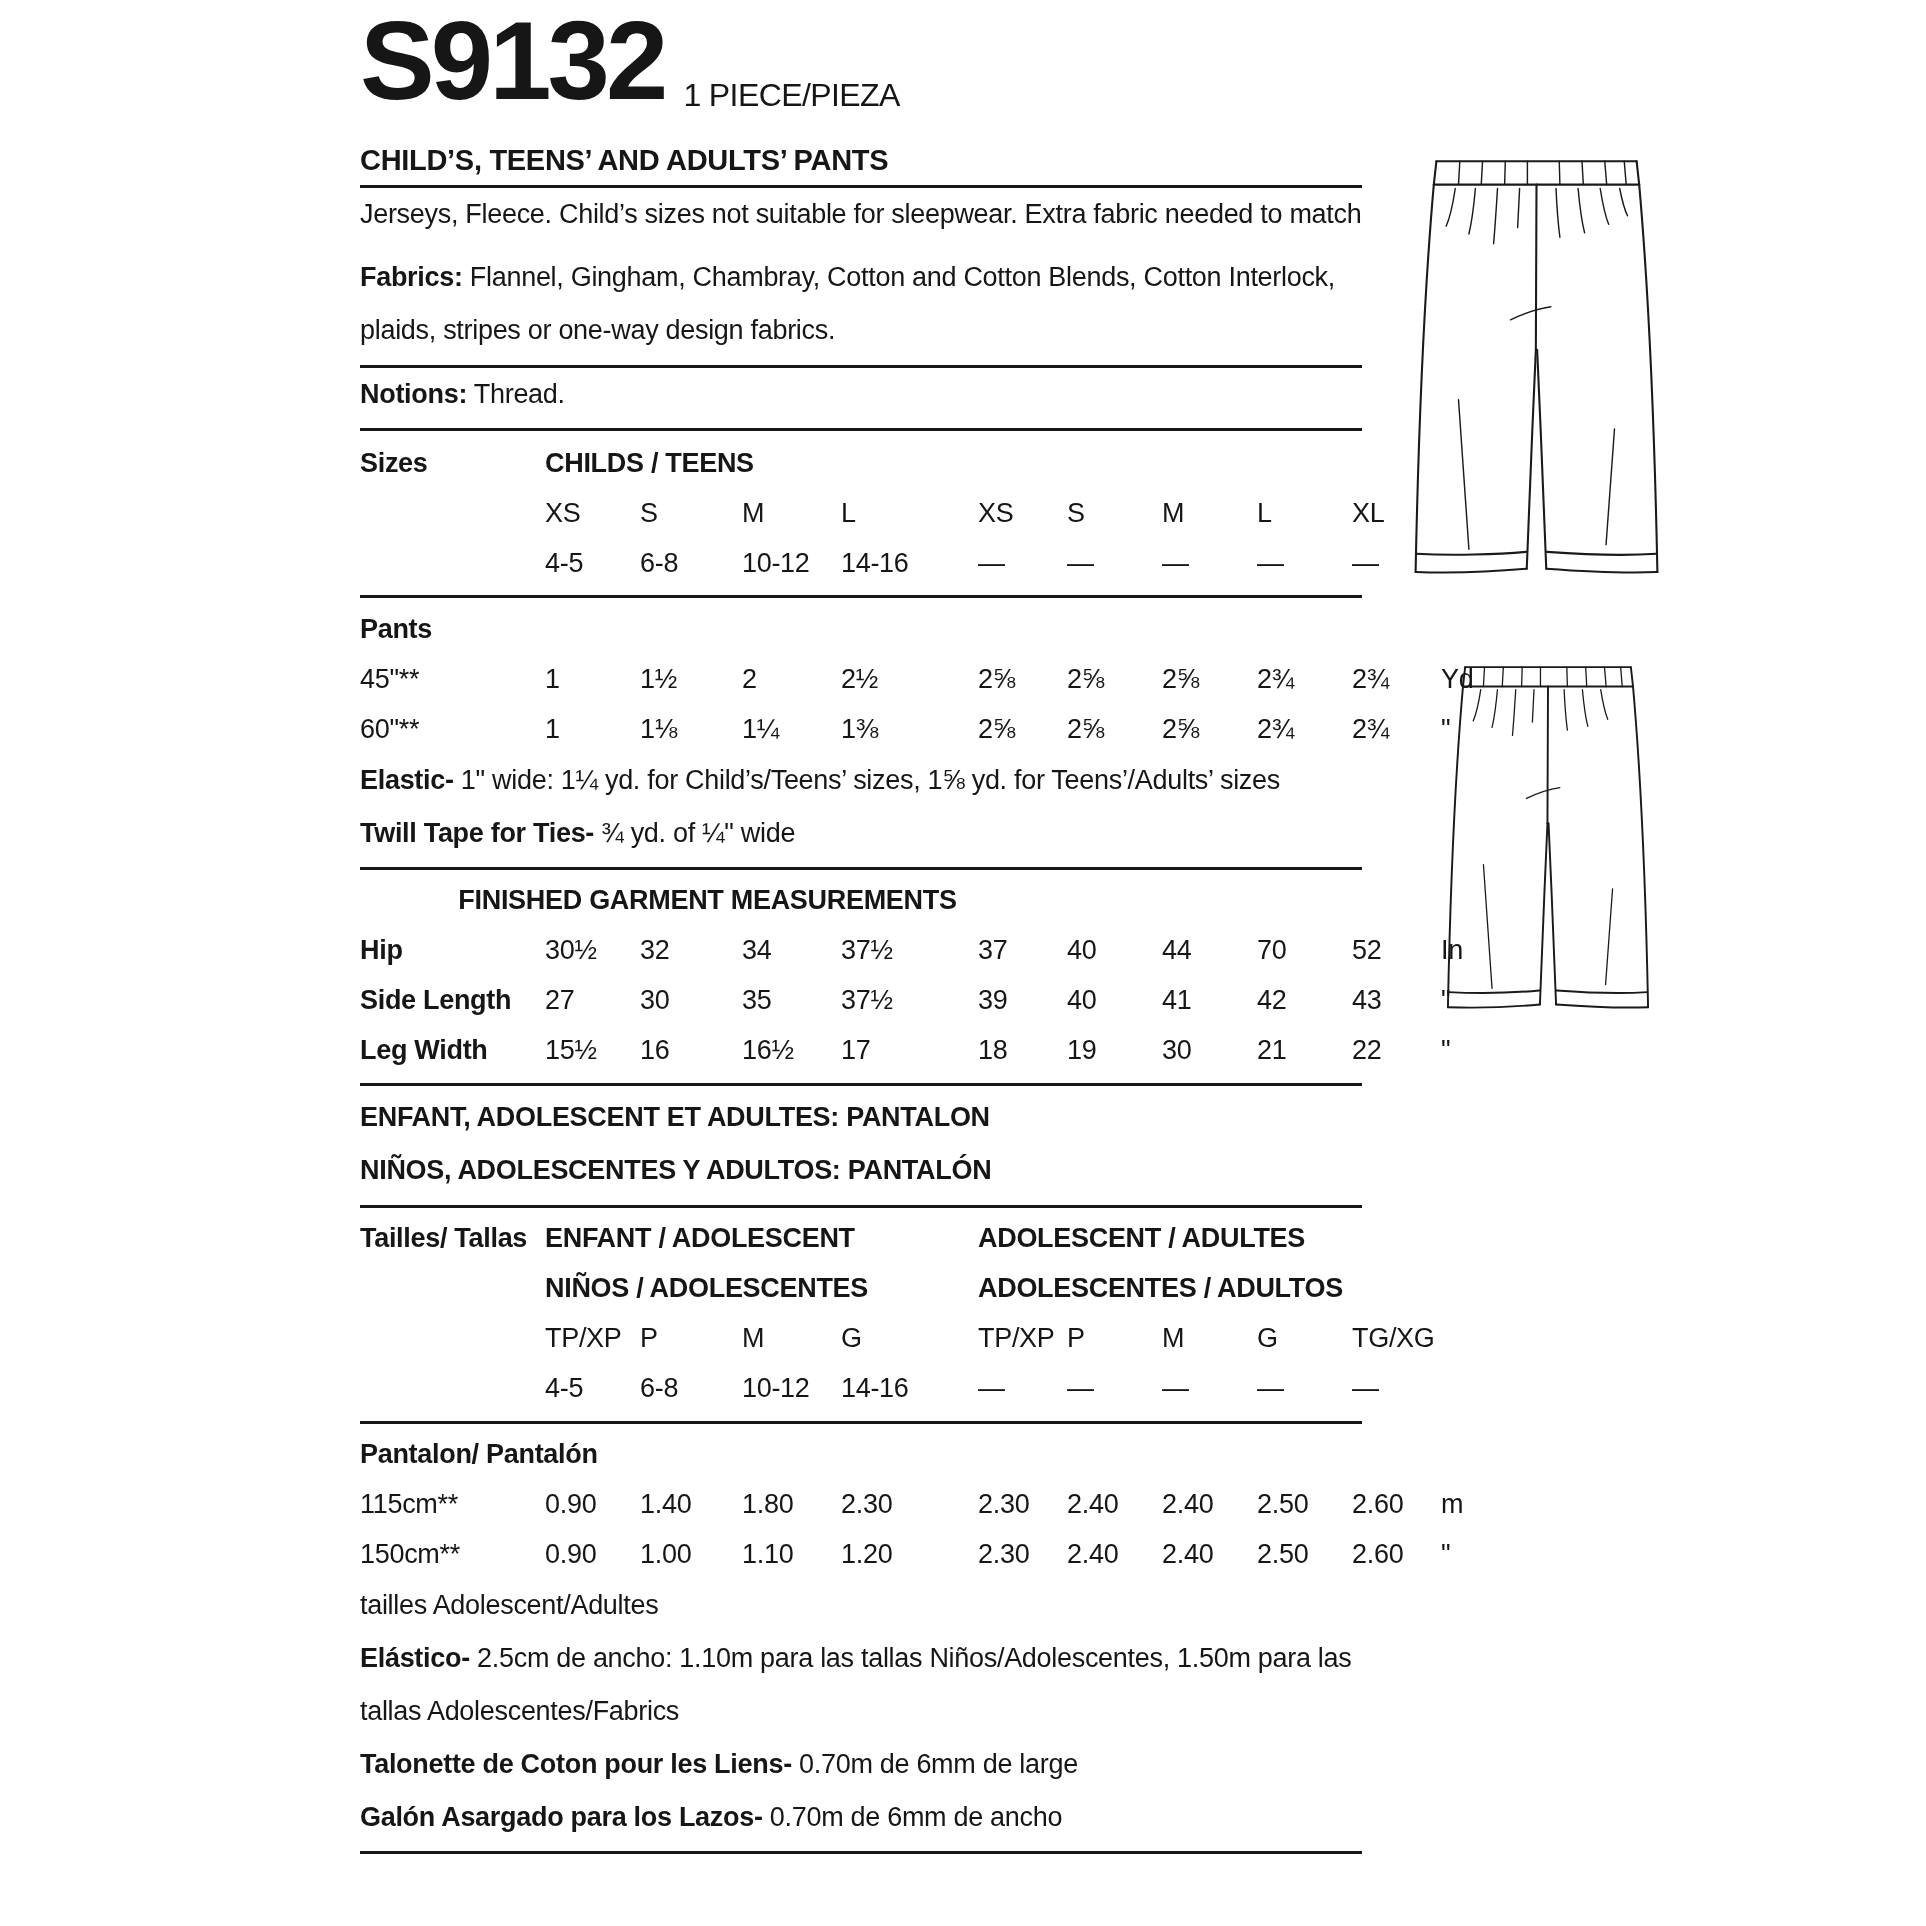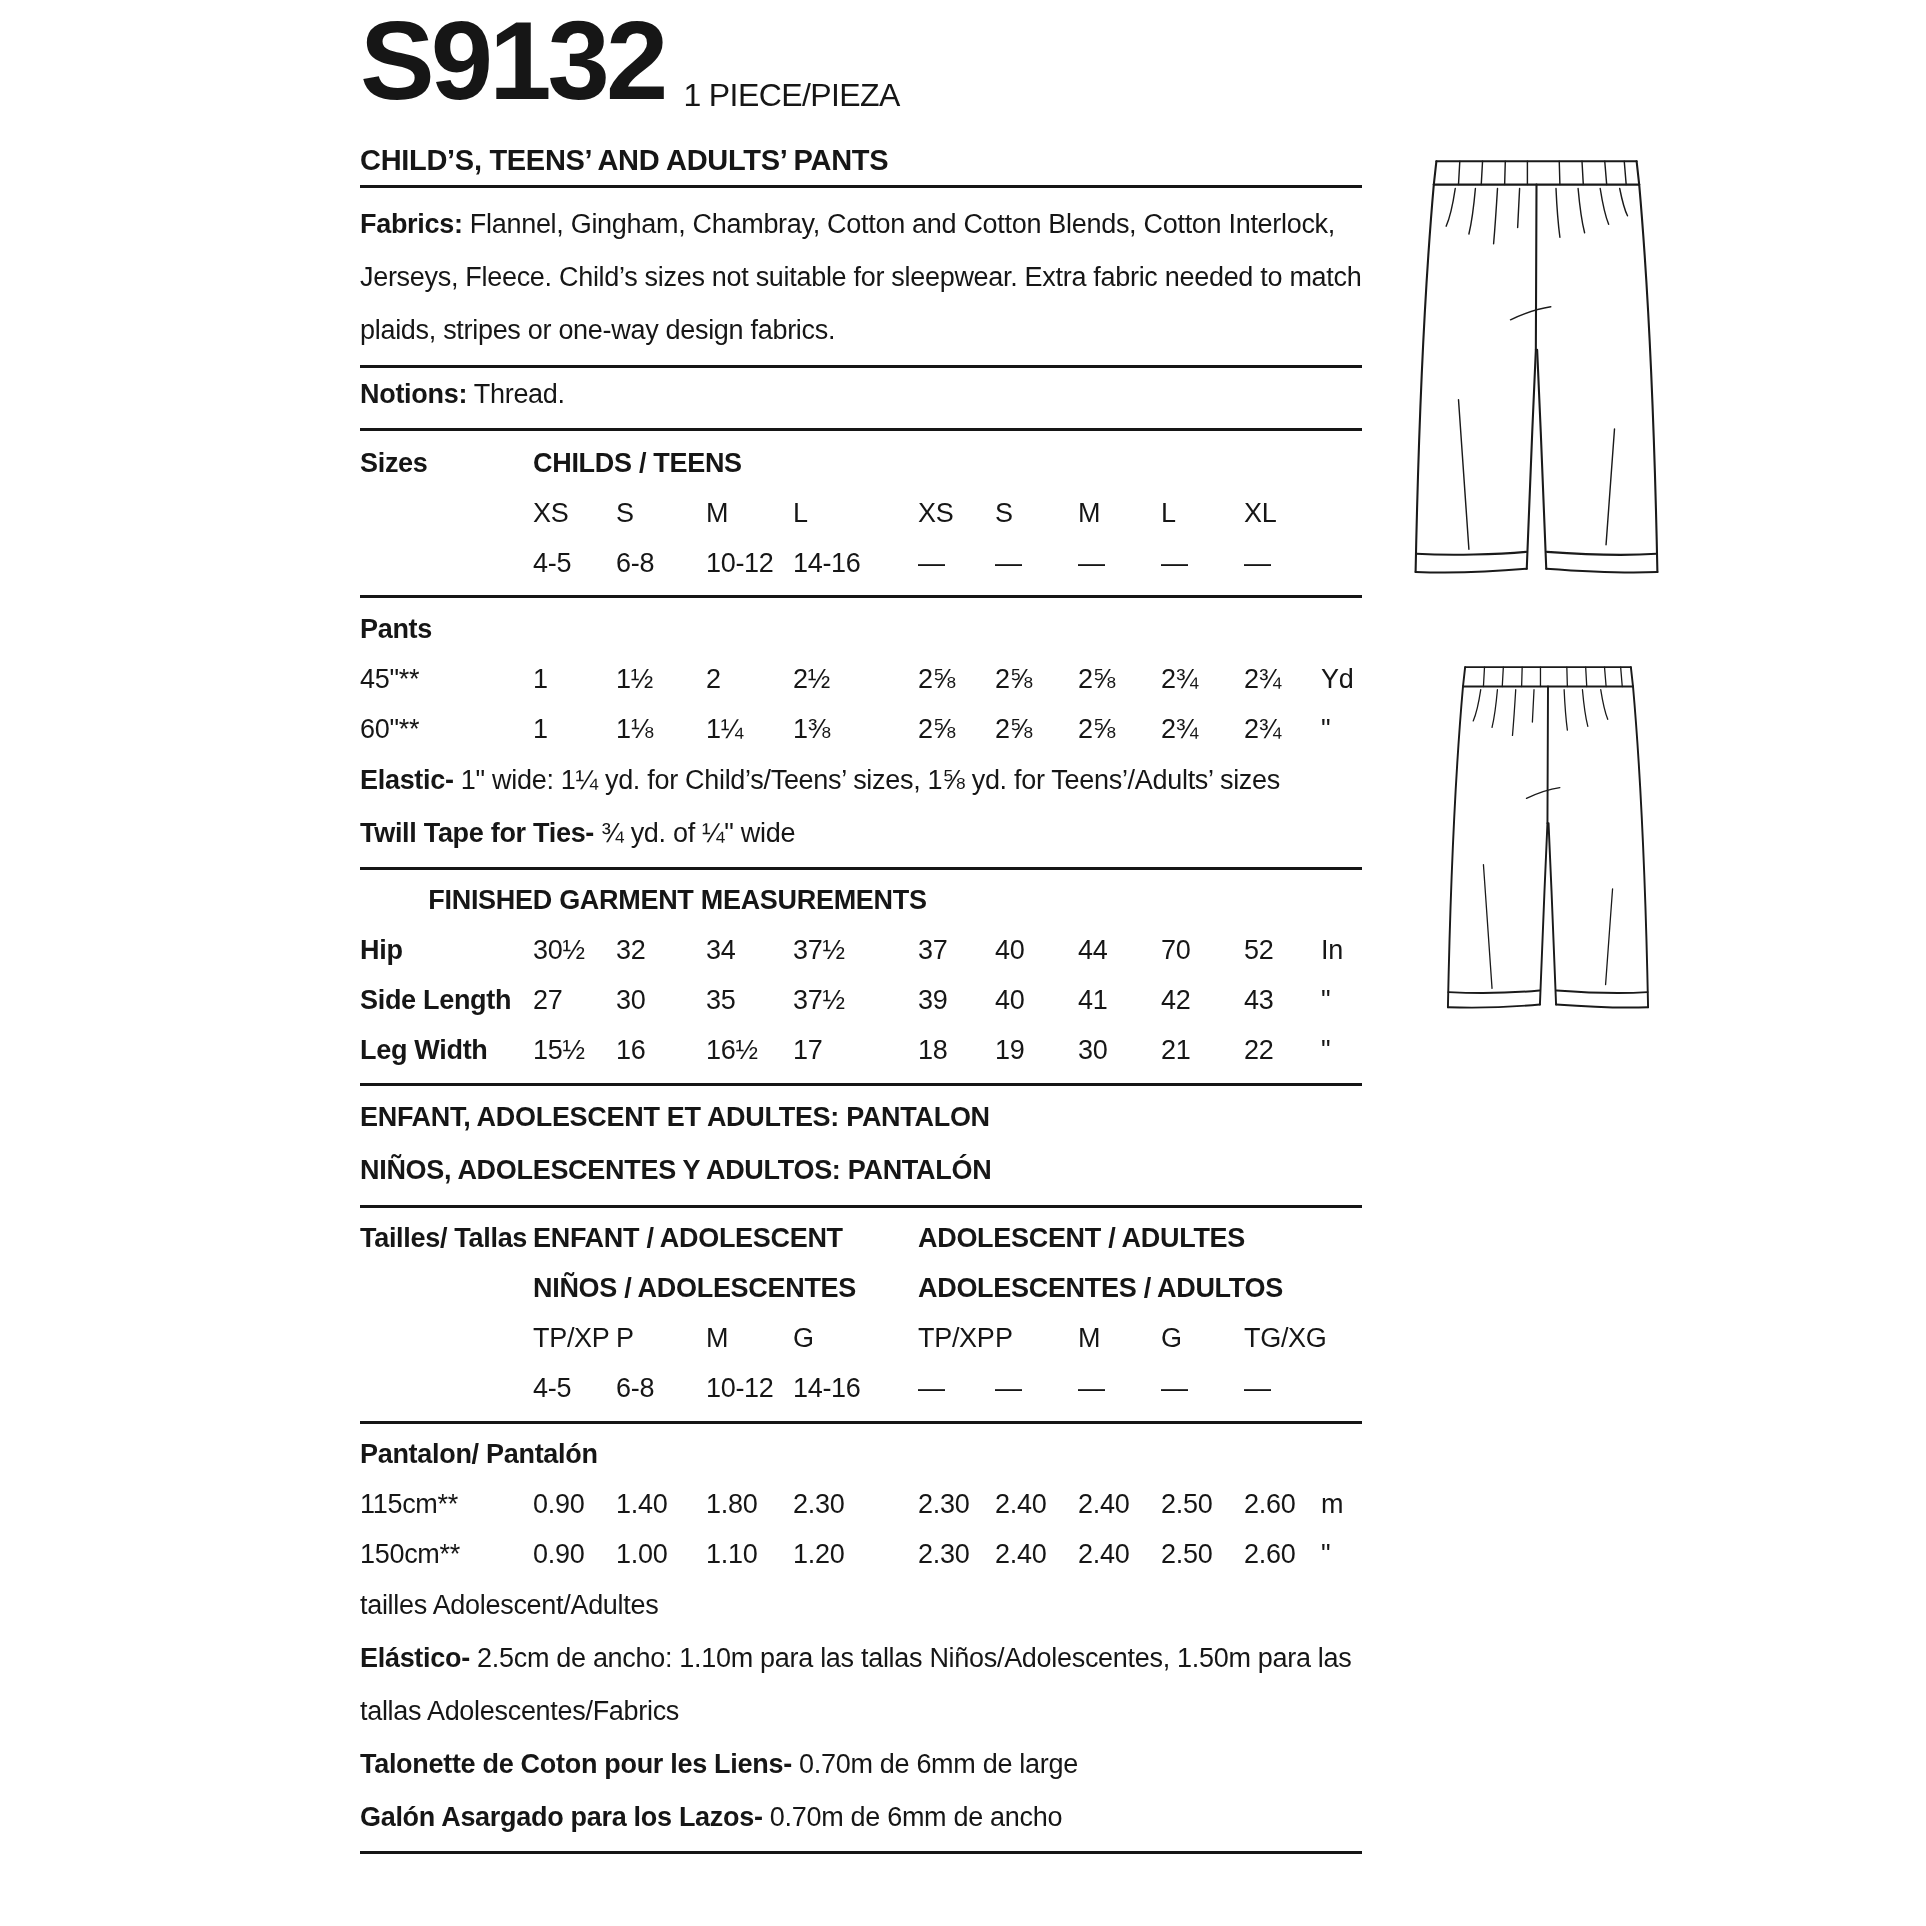--- a/index.html
+++ b/index.html
@@ -19,21 +19,21 @@
   .doc-title{margin-top:27px;font-size:29px;font-weight:bold;}
   .rule{height:0;border-top:3.2px solid #161616;margin-top:7.7px;}
 
   .pline{line-height:53px;font-size:27px;}
   .b{font-weight:bold;}
 
   
   .trow{
     display:grid;
     grid-template-columns:173px 83px 90px 87px 125px 77px 83px 83px 83px 77px 39px;
-    line-height:50px;font-size:27px;align-items:baseline;
+    line-height:50px;font-size:27px;align-items:baseline;gap:12px;
   }
   .lbl{grid-column:1;}
   .c1{grid-column:2;} .c2{grid-column:3;} .c3{grid-column:4;} .c4{grid-column:5;}
   .a1{grid-column:6;} .a2{grid-column:7;} .a3{grid-column:8;} .a4{grid-column:9;} .a5{grid-column:10;}
   .u{grid-column:11;}
   .span4{grid-column:2 / span 4;}
   .span5{grid-column:6 / span 5;}
 
   .illus{position:absolute;}
   svg{display:block;}
@@ -45,24 +45,24 @@
   <div class="content">
 
     <div class="masthead">
       <div class="pattern-number">S9132</div>
       <div class="pieces">1 PIECE/PIEZA</div>
     </div>
 
     <div class="doc-title">CHILD’S, TEENS’ AND ADULTS’ PANTS</div>
     <div class="rule"></div>
 
+    <div class="pline">Jerseys, Fleece. Child’s sizes not suitable for sleepwear. Extra fabric needed to match</div>
     <div class="pline" style="margin-top:10.3px;">
       <span class="b">Fabrics:</span><span> Flannel, Gingham, Chambray, Cotton and Cotton Blends, Cotton Interlock,</span>
     </div>
-    <div class="pline">Jerseys, Fleece. Child’s sizes not suitable for sleepwear. Extra fabric needed to match</div>
     <div class="pline">plaids, stripes or one-way design fabrics.</div>
     <div class="rule"></div>
 
     <div class="pline">
       <span class="b">Notions:</span><span> Thread.</span>
     </div>
     <div class="rule"></div>
 
     <div style="margin-top:6.4px;">
       <div class="trow">

